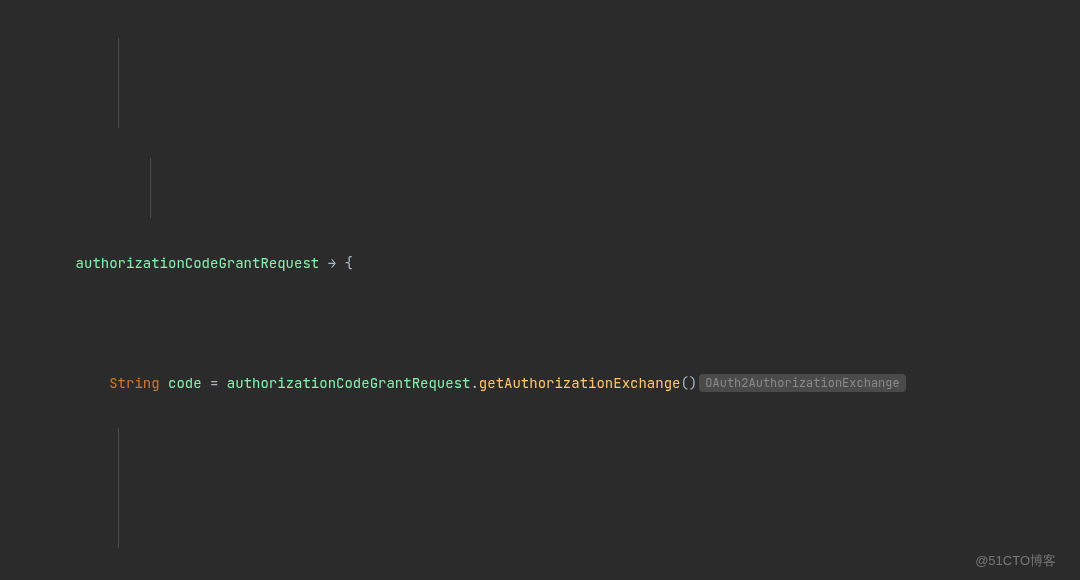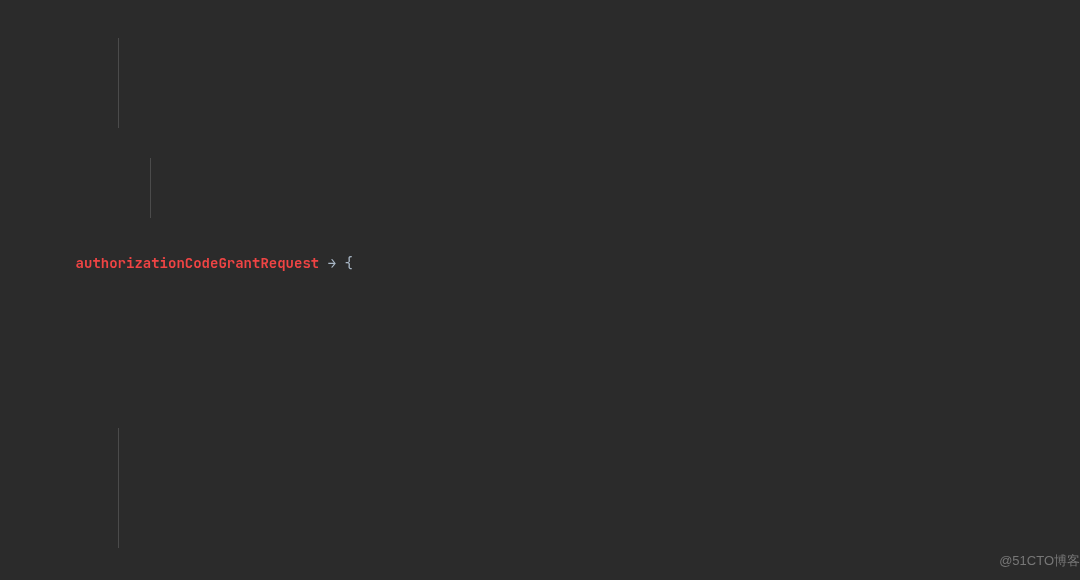--- a/index.html
+++ b/index.html
@@ -20,57 +20,58 @@
     position: relative;
   }
   .line { display: block; height: 30px; }
   .guide {
     position: absolute;
     top: 0; bottom: 0;
     width: 1px;
     background: #4b4b4b;
   }           
   .type    { color: #cc7832; }           
-  .ident   { color: #ef4444; font-weight: bold; }           
+  .ident   { color: #86efac; }           
   .method  { color: #ffc66d; }           
   .op      { color: #a9b7c6; }
   .paren   { color: #a9b7c6; }
   .lambda  { color: #a9b7c6; }
   .hint {
     display: inline-block;
     background: #4a4a4a;
     color: #8a8a8a;
     border-radius: 4px;
     padding: 0 6px;
     font-size: 12px;
     line-height: 18px;
     vertical-align: 1px;
     margin-left: 2px;
   }
   .watermark {
     position: absolute;
-    right: 0;
+    right: 24px;
     bottom: 4px;
     color: #777;
     font-size: 13px;
     font-family: sans-serif;
   }
 </style>
 </head>
 <body>
 
 <div class="editor">
   
   <div class="guide" style="left:118px; top:38px; height:90px;"></div>
   <div class="guide" style="left:150px; top:158px; height:60px;"></div>
   <div class="guide" style="left:118px; top:428px; height:120px;"></div>
 
   
   <span class="line">         <span class="ident">authorizationCodeGrantRequest</span> <span class="lambda">→</span> <span class="op">{</span></span>
   
+  <span class="line">             <span class="type">String</span> <span class="ident">code</span> <span class="op">=</span> <span class="ident">authorizationCodeGrantRequest</span><span class="op">.</span><span class="method">getAuthorizationExchange</span><span class="paren">()</span><span class="hint">OAuth2AuthorizationExchange</span></span>
   
   
   
   
   
   
   
   
   
   

